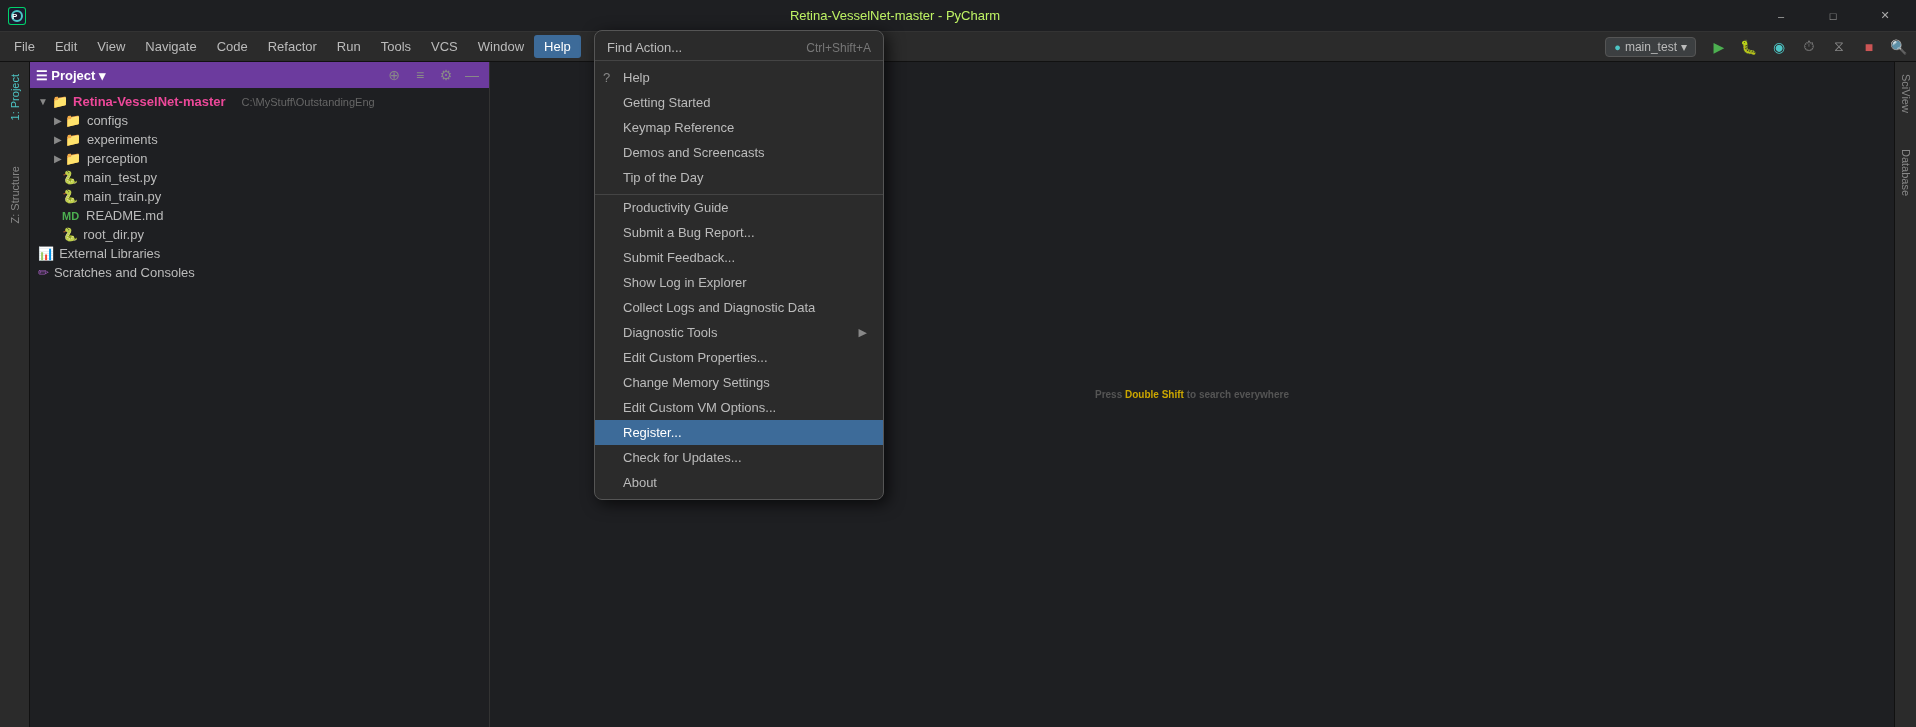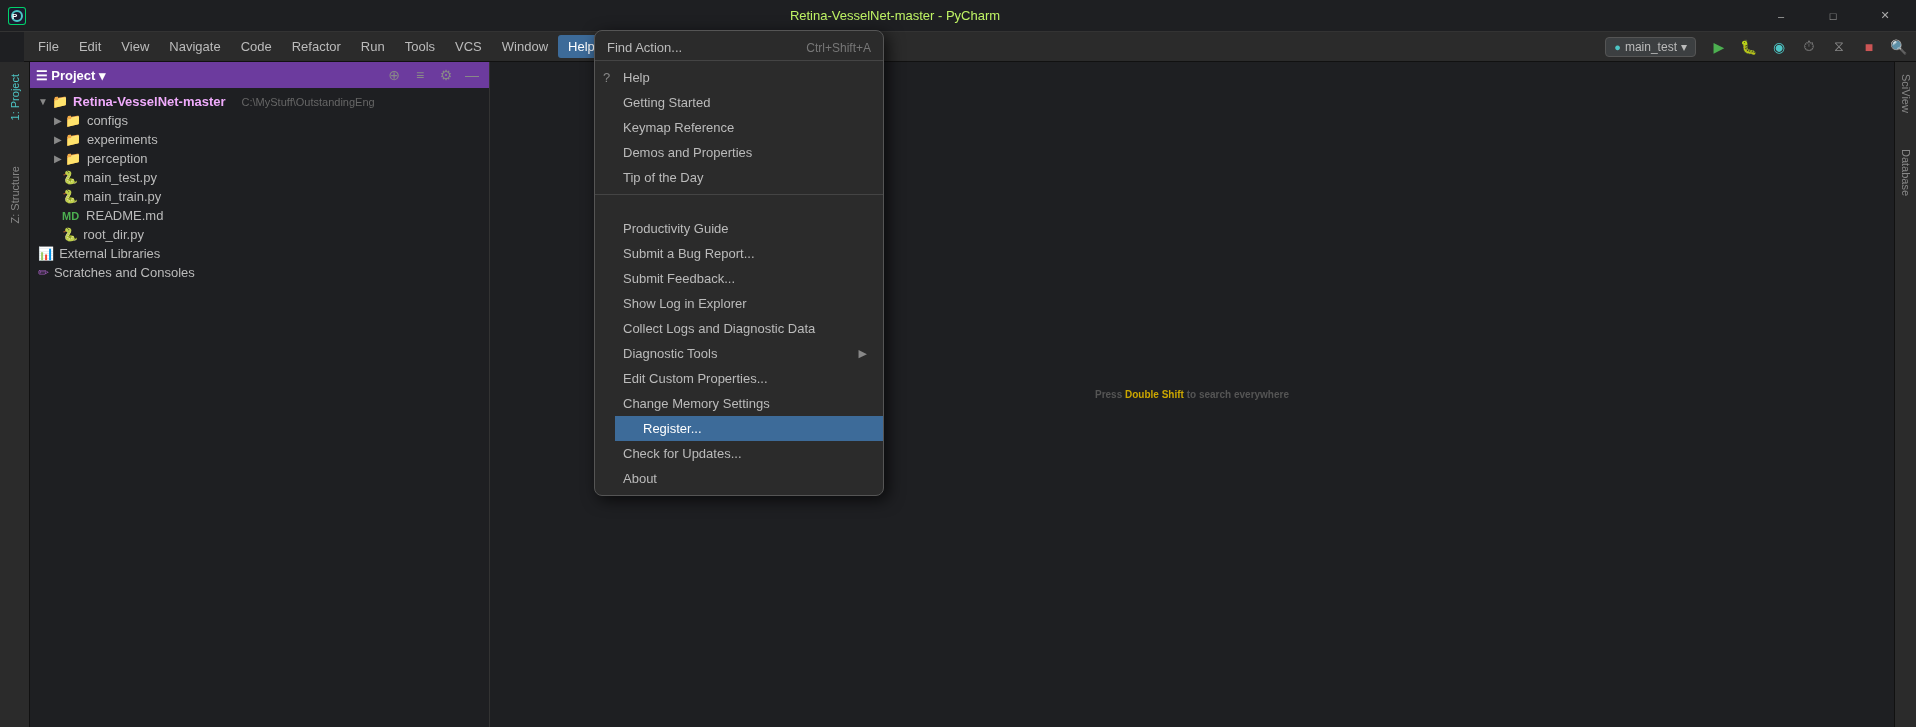--- a/index.html
+++ b/index.html
@@ -55,21 +55,20 @@
     }
 
     
     .menubar {
       display: flex;
       align-items: center;
       height: 30px;
       background: #2b2b2b;
       padding: 0 4px;
       border-bottom: 1px solid #111;
-      margin-left: 24px;
     }
     .menu-item {
       padding: 4px 10px;
       cursor: pointer;
       color: #bbb;
       font-size: 13px;
       border-radius: 3px;
     }
     .menu-item.active { background: #3d6b99; color: #fff; }
     .menubar-right {
@@ -237,25 +236,25 @@
     .dropdown-item {
       display: flex;
       align-items: center;
       padding: 5px 16px 5px 28px;
       cursor: pointer;
       color: #bbb;
       font-size: 13px;
       white-space: nowrap;
       position: relative;
     }
-    .dropdown-item.active-item { background: #3d6b99; color: #fff; margin-left: 20px; }
+    .dropdown-item.active-item { background: #3d6b99; color: #fff; }
     .dropdown-item.separator-before {
       border-top: 1px solid #444;
       margin-top: 4px;
-      padding-top: 26px;
+      padding-top: 5px;
     }
     .dropdown-item .arrow-right {
       margin-left: auto;
       color: #888;
       font-size: 11px;
     }
     .dropdown-item .question-mark {
       position: absolute;
       left: 8px;
       color: #888;
@@ -342,21 +341,21 @@
         <div class="panel-icon-btn">⚙</div>
         <div class="panel-icon-btn">—</div>
       </div>
     </div>
 
     <div class="file-tree">
 
       <div class="tree-item">
         <span class="arrow">▼</span>
         <span class="icon root-folder">📁</span>
-        <span style="color:#f0abfc; font-weight:bold;">Retina-VesselNet-master</span>
+        <span style="color:#ec4899; font-weight:bold;">Retina-VesselNet-master</span>
         <span style="color:#666; font-size:11px; margin-left:16px;">C:\MyStuff\OutstandingEng</span>
       </div>
 
       <div class="tree-item" style="padding-left:24px;">
         <span class="arrow">▶</span>
         <span class="icon folder-icon">📁</span>
         <span>configs</span>
       </div>
       <div class="tree-item" style="padding-left:24px;">
         <span class="arrow">▶</span>
@@ -415,33 +414,34 @@
     <span class="find-action-label">Find Action...</span>
     <span class="find-action-shortcut">Ctrl+Shift+A</span>
   </div>
 
   <div class="dropdown-item">
     <span class="question-mark">?</span>
     Help
   </div>
   <div class="dropdown-item">Getting Started</div>
   <div class="dropdown-item">Keymap Reference</div>
-  <div class="dropdown-item">Demos and Properties</div>
+  <div class="dropdown-item">Demos and Screencasts</div>
   <div class="dropdown-item">Tip of the Day</div>
 
   <div class="dropdown-item separator-before">Productivity Guide</div>
 
   <div class="dropdown-item">Submit a Bug Report...</div>
   <div class="dropdown-item">Submit Feedback...</div>
   <div class="dropdown-item">Show Log in Explorer</div>
   <div class="dropdown-item">Collect Logs and Diagnostic Data</div>
 
   <div class="dropdown-item">
     Diagnostic Tools
     <span class="arrow-right">▶</span>
   </div>
   <div class="dropdown-item">Edit Custom Properties...</div>
   <div class="dropdown-item">Change Memory Settings</div>
+  <div class="dropdown-item">Edit Custom VM Options...</div>
 
   <div class="dropdown-item active-item">Register...</div>
   <div class="dropdown-item">Check for Updates...</div>
   <div class="dropdown-item">About</div>
 </div>
 
 </body></html>

